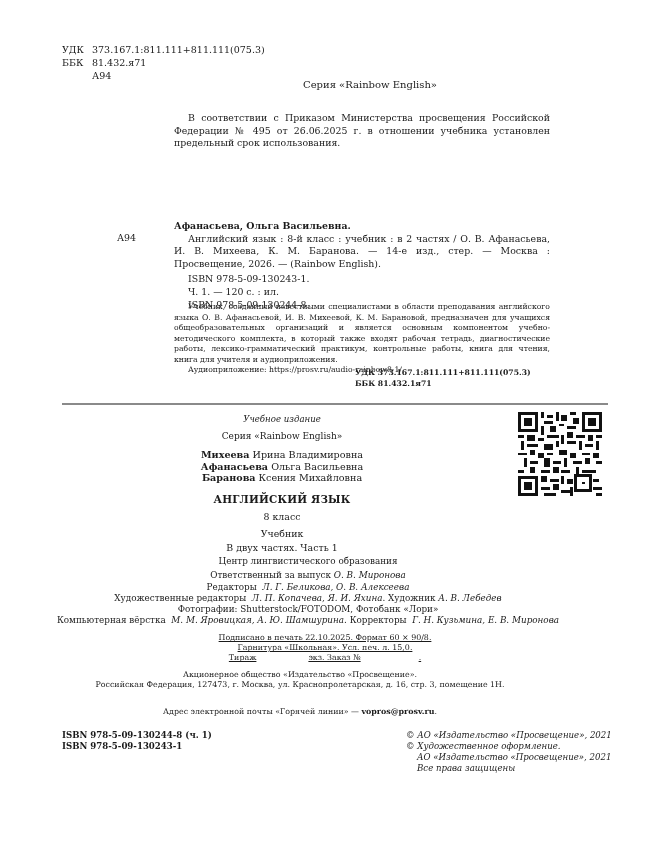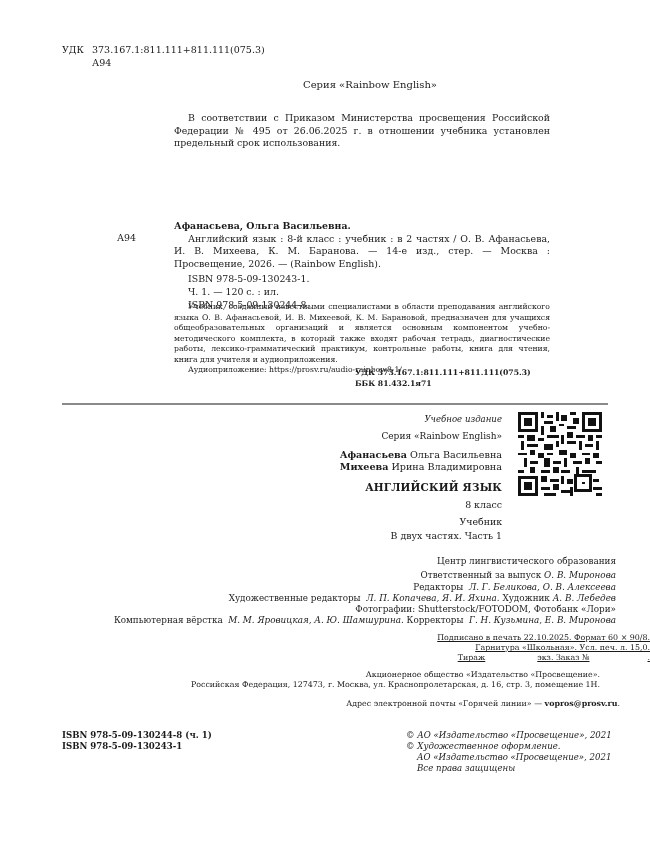--- a/index.html
+++ b/index.html
@@ -28,50 +28,51 @@
   #biblio .isbn { padding-left: 14px; line-height: 12.6px; }
 
   #annot { left: 174px; top: 302px; width: 376px; font-size: 7.7px; line-height: 10.5px; text-align: justify; white-space: normal; }
   #annot .para { text-indent: 14px; }
   #annot .audio { text-indent: 14px; }
   #codes2 { left: 355px; top: 368px; font-size: 7.7px; line-height: 10.5px; font-weight: bold; }
 
   #rule { left: 62px; top: 403px; width: 546px; height: 2px; background: #8a8a8a; }
 
   #center-block { left: 62px; top: 412px; width: 440px; }
-  .cl { text-align: right; white-space: nowrap; }
+  .cl { text-align: center; white-space: nowrap; }
   #edition { font-size: 8.6px; font-style: italic; margin-top: 2px; }
   #series2 { font-size: 9px; margin-top: 7px; }
   #authors { margin-top: 8px; font-size: 9.6px; line-height: 11.6px; }
   #title-main { margin-top: 9px; font-size: 10.4px; font-weight: bold; letter-spacing: 0.2px; }
   #grade { font-size: 9.4px; margin-top: 6px; }
   #type { font-size: 9.4px; margin-top: 6px; }
   #parts { font-size: 9.4px; margin-top: 3px; }
 
   #credits { left: 0; width: 650px; top: 556px; font-size: 8.8px; line-height: 11.3px; }
   #credits .cl { width: 616px; }
   #print { left: 0; width: 650px; top: 624px; font-size: 7.9px; line-height: 10.2px; }
   #print .cl { width: 650px; text-decoration: underline; }
   .tir span.gap1 { display: inline-block; width: 52px; }
   .tir span.gap2 { display: inline-block; width: 58px; }
   #publisher { left: 0; width: 650px; top: 660px; font-size: 7.9px; line-height: 10.4px; }
   #publisher .cl { width: 600px; }
-  #hotline { margin-top: 8px; padding-left: 20px; }
+  #hotline { margin-top: 16px; }
 
   #isbn-bottom { left: 62px; top: 730px; font-size: 8.6px; line-height: 11px; font-weight: bold; }
   #copyright { left: 406px; top: 730px; font-size: 8.6px; line-height: 11px; font-style: italic; }
   #copyright .ind { padding-left: 11px; }
 
   #qr { left: 518px; top: 412px; width: 84px; height: 84px; }
 </style>
 </head>
 <body>
 
 <div id="codes" class="abs">
   <div><span class="lbl">УДК</span><span>373.167.1:811.111+811.111(075.3)</span></div>
+  <div><span class="lbl">ББК</span><span>81.432.я71</span></div>
   <div class="a94">А94</div>
 </div>
 
 <div id="series-top" class="abs">Серия «Rainbow English»</div>
 
 <div id="decree" class="abs">В соответствии с Приказом Министерства просвещения Российской Федерации № 495 от 26.06.2025 г. в отношении учебника установлен предельный срок использования.</div>
 
 <div id="a94-left" class="abs">А94</div>
 <div id="biblio" class="abs">
   <div class="author b">Афанасьева, Ольга Васильевна.</div>
@@ -89,22 +90,23 @@
   <div>УДК 373.167.1:811.111+811.111(075.3)</div>
   <div>ББК 81.432.1я71</div>
 </div>
 
 <div id="rule" class="abs"></div>
 
 <div id="center-block" class="abs">
   <div id="edition" class="cl">Учебное издание</div>
   <div id="series2" class="cl">Серия «Rainbow English»</div>
   <div id="authors">
+    <div class="cl"><span class="b">Михеева</span> <span>Ирина Владимировна</span></div>
     <div class="cl"><span class="b">Афанасьева</span> <span>Ольга Васильевна</span></div>
-    <div class="cl"><span class="b">Михеева</span> <span>Ирина Владимировна</span></div>
+    <div class="cl"><span class="b">Баранова</span> <span>Ксения Михайловна</span></div>
   </div>
   <div id="title-main" class="cl">АНГЛИЙСКИЙ ЯЗЫК</div>
   <div id="grade" class="cl">8 класс</div>
   <div id="type" class="cl">Учебник</div>
   <div id="parts" class="cl">В двух частях. Часть 1</div>
 </div>
 
 <svg id="qr" class="abs" viewBox="0 0 29 29" shape-rendering="crispEdges">
   <rect width="29" height="29" fill="#fff"></rect>
   <g fill="#111">

